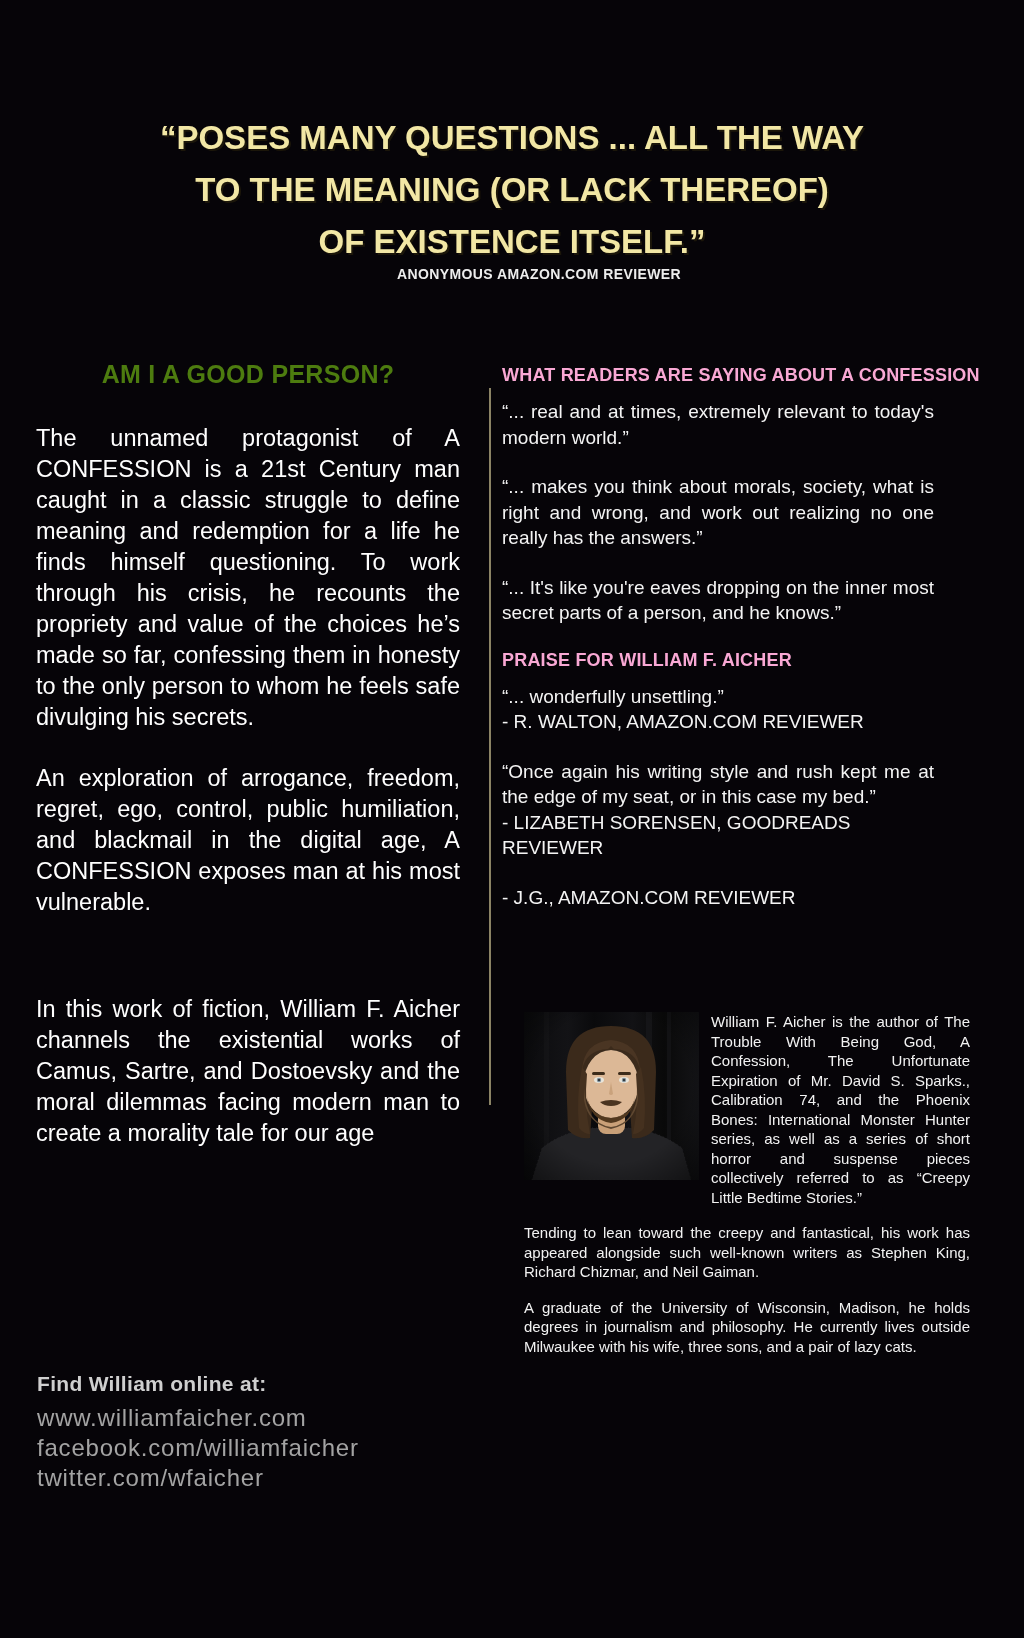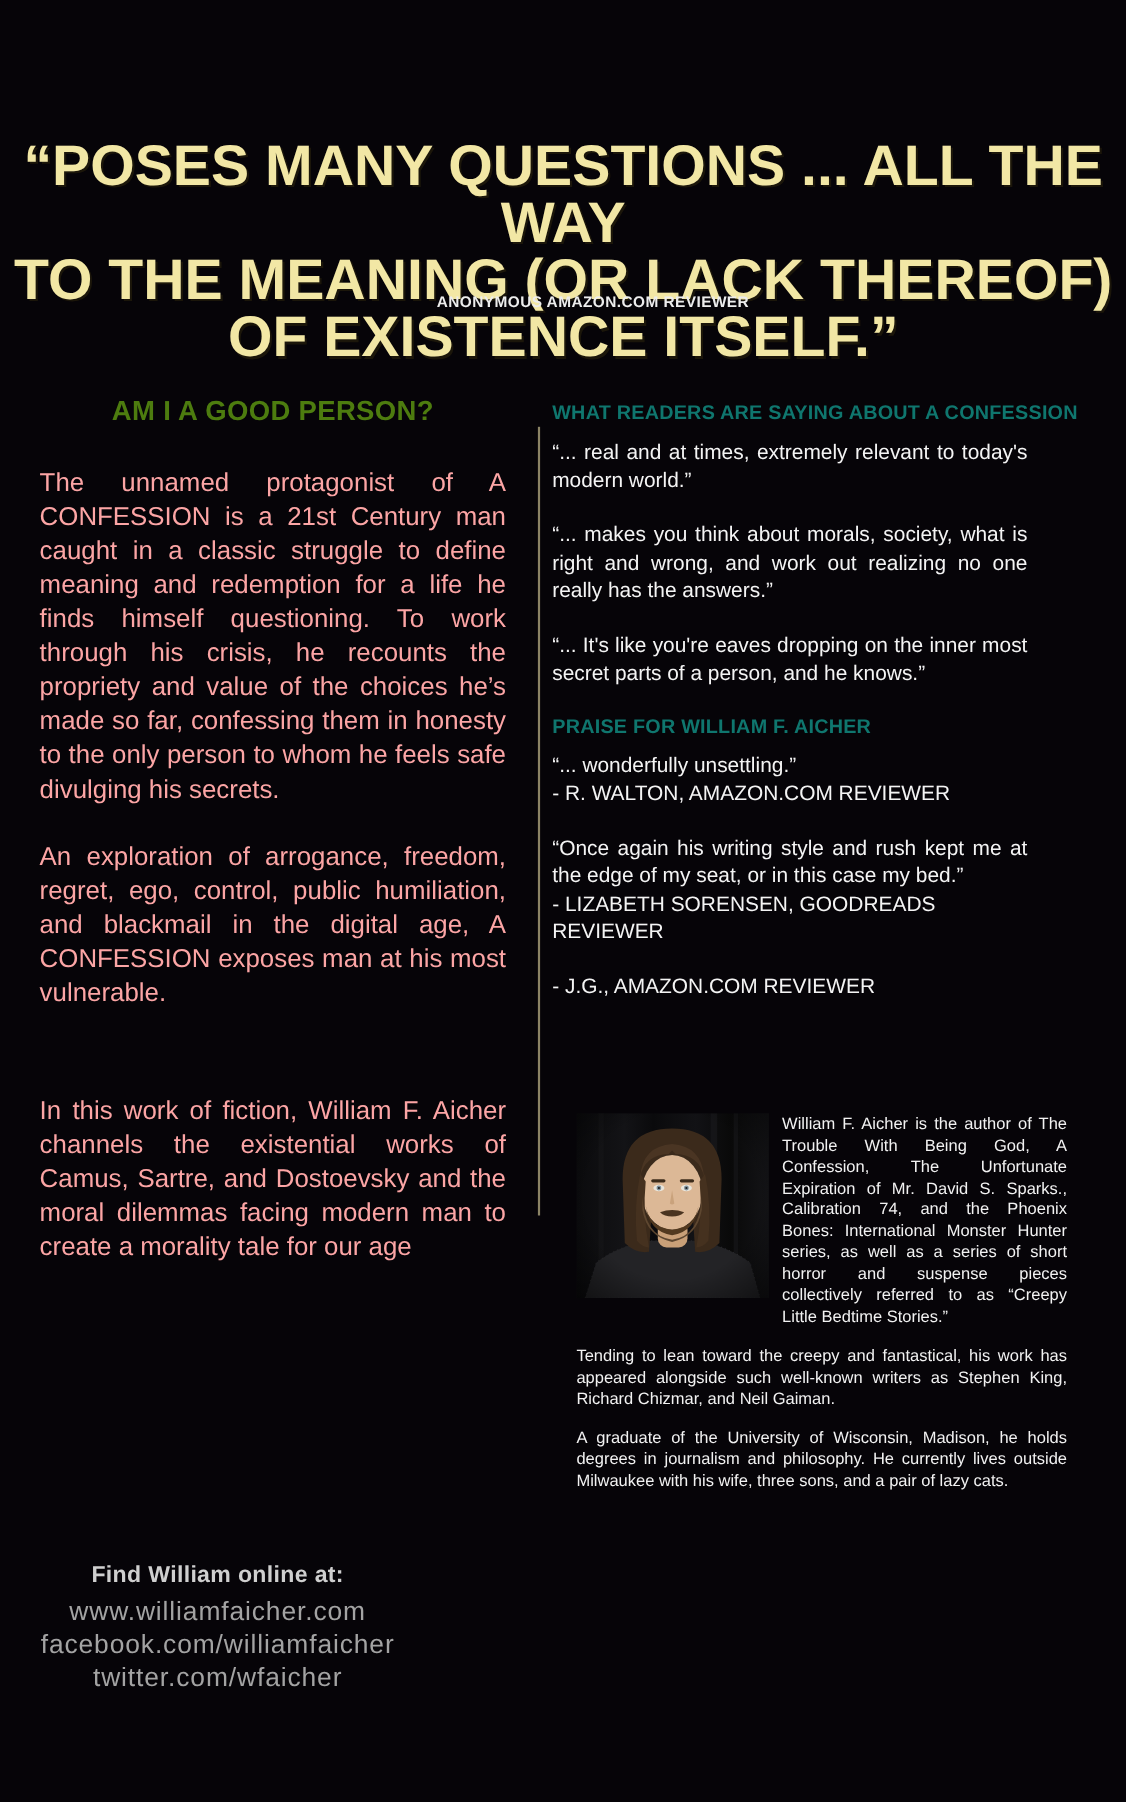--- a/index.html
+++ b/index.html
@@ -7,53 +7,53 @@
     position:relative; width:1024px; height:1638px;
     background:#060408; overflow:hidden;
     font-family:"Liberation Sans", sans-serif;
     -webkit-font-smoothing:antialiased;
   }
 
   
   .headline {
     position:absolute; top:90px; left:0; width:1024px;
     text-align:center; color:#f2e7a5;
-    font-size:52px; line-height:52px; font-weight:700;
+    font-size:33px; line-height:52px; font-weight:700;
     letter-spacing:0px;
     text-shadow:2px 2px 0 rgba(70,58,14,0.35);
   }
   .attribution {
     position:absolute; top:266px; left:0; width:1024px;
     text-align:center; color:#ededed;
     font-size:14px; font-weight:700; letter-spacing:0.4px;margin-left:27px;
   }
 
   
   .left-col { position:absolute; left:36px; top:360px; width:424px; }
   .left-heading {
     margin:0 0 34px; text-align:center;
     color:#4d7c0f; font-size:25px; font-weight:700; letter-spacing:0.3px;
   }
   .left-col p {
-    margin:0; color:#fca5a5;
+    margin:0; color:#ffffff;
     font-size:23.5px; line-height:31px; text-align:justify;
   }
   .left-col p.p1 { margin-bottom:30px; }
   .left-col p.p2 { margin-bottom:76px; }
 
   
   .divider {
     position:absolute; left:489px; top:388px;
     width:2px; height:717px; background:#8b8465;
   }
 
   
   .right-col { position:absolute; left:502px; top:365px; width:432px; }
   .col-heading {
-    margin:0; color:#0f766e;
+    margin:0; color:#f9a8d4;
     font-size:18px; font-weight:700; letter-spacing:0.2px; white-space:nowrap;
   }
   .col-heading.praise { margin-top:21px; font-size:18px; }
   .quote {
     margin:13px 0 24px; color:#f4f4f4;
     font-size:19px; line-height:25.5px; text-align:justify;
   }
   .quote .attr { display:block; text-align:left; }
 
   
@@ -62,21 +62,21 @@
   .photo { width:175px; height:168px; flex:none; display:block; }
   .bio-lead, .bio-wide {
     margin:0; color:#f2f2f2;
     font-size:15px; line-height:19.5px; text-align:justify;
   }
   .bio-lead { flex:1; }
   .bio-wide { margin-top:16px; }
   .bio-lead strong { font-weight:400; }
 
   
-  .footer { position:absolute; left:37px; top:1420px;text-align:center; }
+  .footer { position:absolute; left:37px; top:1372px; }
   .find-label {
     color:#cfcfcf; font-size:21px; font-weight:700;
     letter-spacing:0.3px; margin-bottom:7px;
   }
   .link {
     color:#a3a3a3; font-size:24px; line-height:30px;
     letter-spacing:0.8px; cursor:pointer;
   }
 </style>
 </head>

